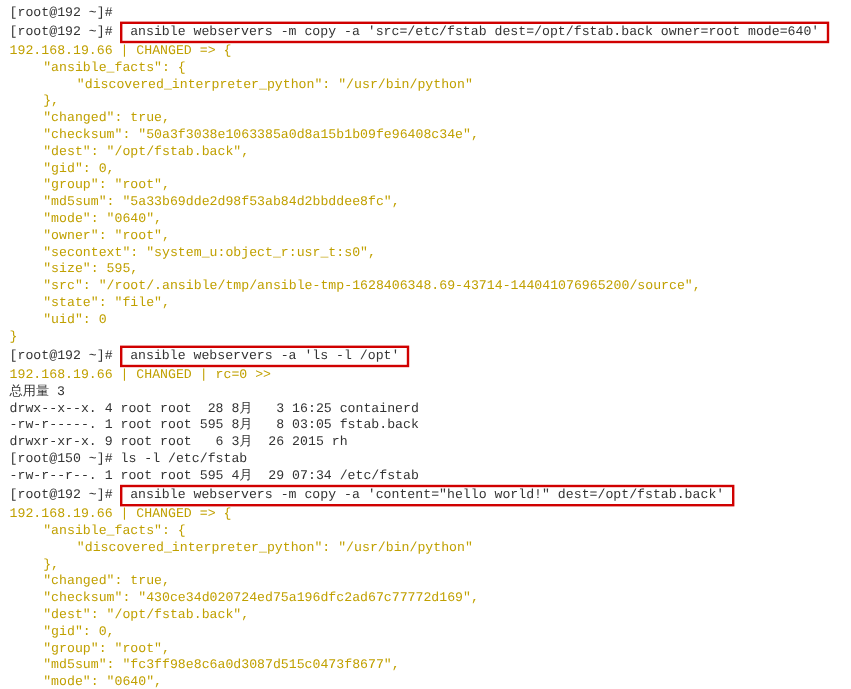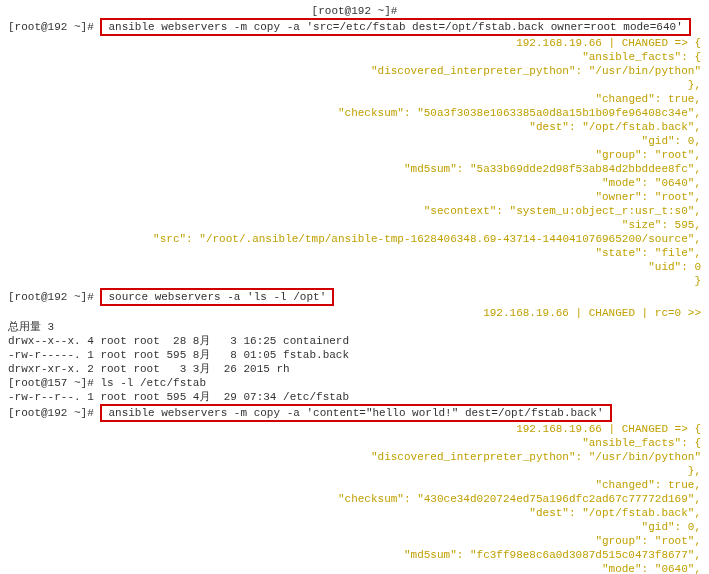--- a/index.html
+++ b/index.html
@@ -7,22 +7,22 @@
     padding: 4px 8px;
     font-family: "Consolas", "Courier New", monospace;
     font-size: 11px;
     line-height: 14px;
     background: #fff;
     color: #333;
     width: 709px;
     box-sizing: border-box;
     position: relative;
   }
-  .prompt { color: #333; text-align: center; }
-  .yellow { color: #c0a000; text-align: right; }
+  .prompt { color: #333; }
+  .yellow { color: #c0a000; }
   .redbox {
     border: 2px solid #d00000;
     display: inline-block;
     padding: 0 6px;
     line-height: 14px;
   }
   .indent1 { padding-left: 28px; }
   .indent2 { padding-left: 56px; }
   div.line { white-space: pre; }
 </style>
@@ -43,27 +43,27 @@
 <div class="line yellow indent1">"md5sum": "5a33b69dde2d98f53ab84d2bbddee8fc",</div>
 <div class="line yellow indent1">"mode": "0640",</div>
 <div class="line yellow indent1">"owner": "root",</div>
 <div class="line yellow indent1">"secontext": "system_u:object_r:usr_t:s0",</div>
 <div class="line yellow indent1">"size": 595,</div>
 <div class="line yellow indent1">"src": "/root/.ansible/tmp/ansible-tmp-1628406348.69-43714-144041076965200/source",</div>
 <div class="line yellow indent1">"state": "file",</div>
 <div class="line yellow indent1">"uid": 0</div>
 <div class="line yellow">}</div>
 
-<div class="line"><span class="prompt">[root@192 ~]#</span> <span class="redbox">source webservers -a 'ls -l /opt'</span></div>
+<div class="line"><span class="prompt">[root@192 ~]#</span> <span class="redbox">ansible webservers -a 'ls -l /opt'</span></div>
 <div class="line yellow">192.168.19.66 | CHANGED | rc=0 &gt;&gt;</div>
 <div class="line">总用量 3</div>
 <div class="line">drwx--x--x. 4 root root  28 8月   3 16:25 containerd</div>
-<div class="line">-rw-r-----. 1 root root 595 8月   8 01:05 fstab.back</div>
-<div class="line">drwxr-xr-x. 2 root root   3 3月  26 2015 rh</div>
-<div class="line">[root@157 ~]# ls -l /etc/fstab</div>
+<div class="line">-rw-r-----. 1 root root 595 8月   8 03:05 fstab.back</div>
+<div class="line">drwxr-xr-x. 9 root root   6 3月  26 2015 rh</div>
+<div class="line">[root@150 ~]# ls -l /etc/fstab</div>
 <div class="line">-rw-r--r--. 1 root root 595 4月  29 07:34 /etc/fstab</div>
 
 <div class="line"><span class="prompt">[root@192 ~]#</span> <span class="redbox">ansible webservers -m copy -a 'content="hello world!" dest=/opt/fstab.back'</span></div>
 <div class="line yellow">192.168.19.66 | CHANGED =&gt; {</div>
 <div class="line yellow indent1">"ansible_facts": {</div>
 <div class="line yellow indent2">"discovered_interpreter_python": "/usr/bin/python"</div>
 <div class="line yellow indent1">},</div>
 <div class="line yellow indent1">"changed": true,</div>
 <div class="line yellow indent1">"checksum": "430ce34d020724ed75a196dfc2ad67c77772d169",</div>
 <div class="line yellow indent1">"dest": "/opt/fstab.back",</div>

